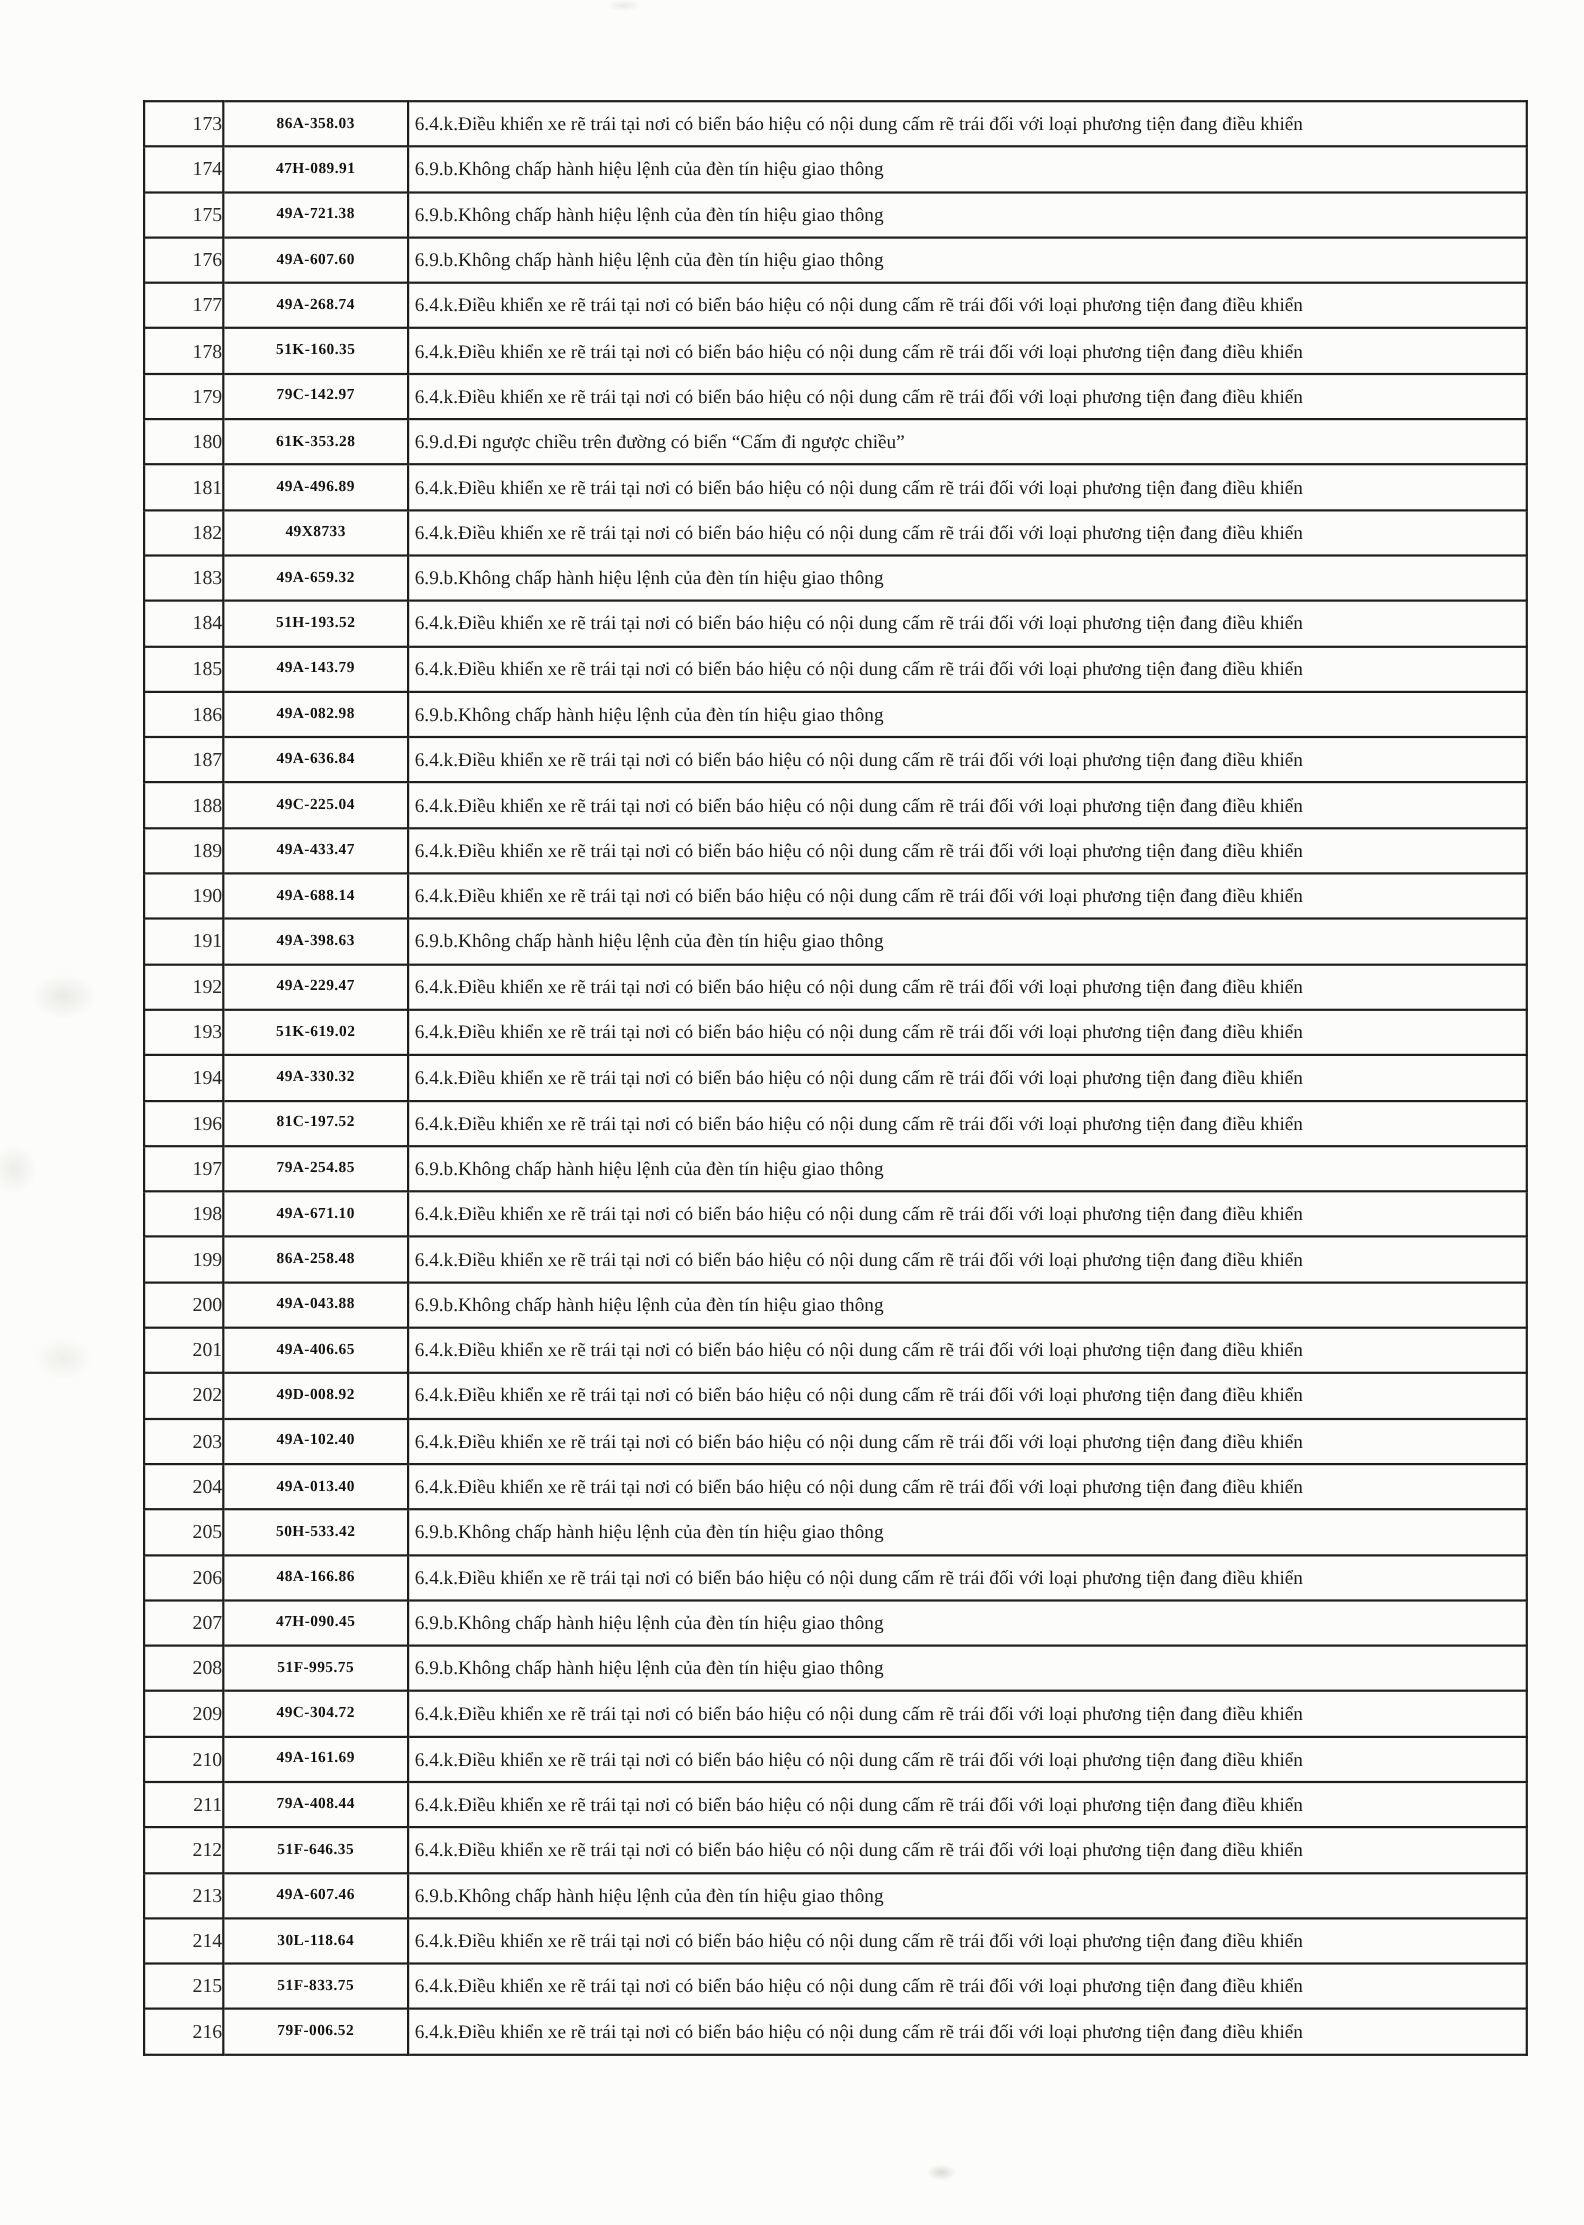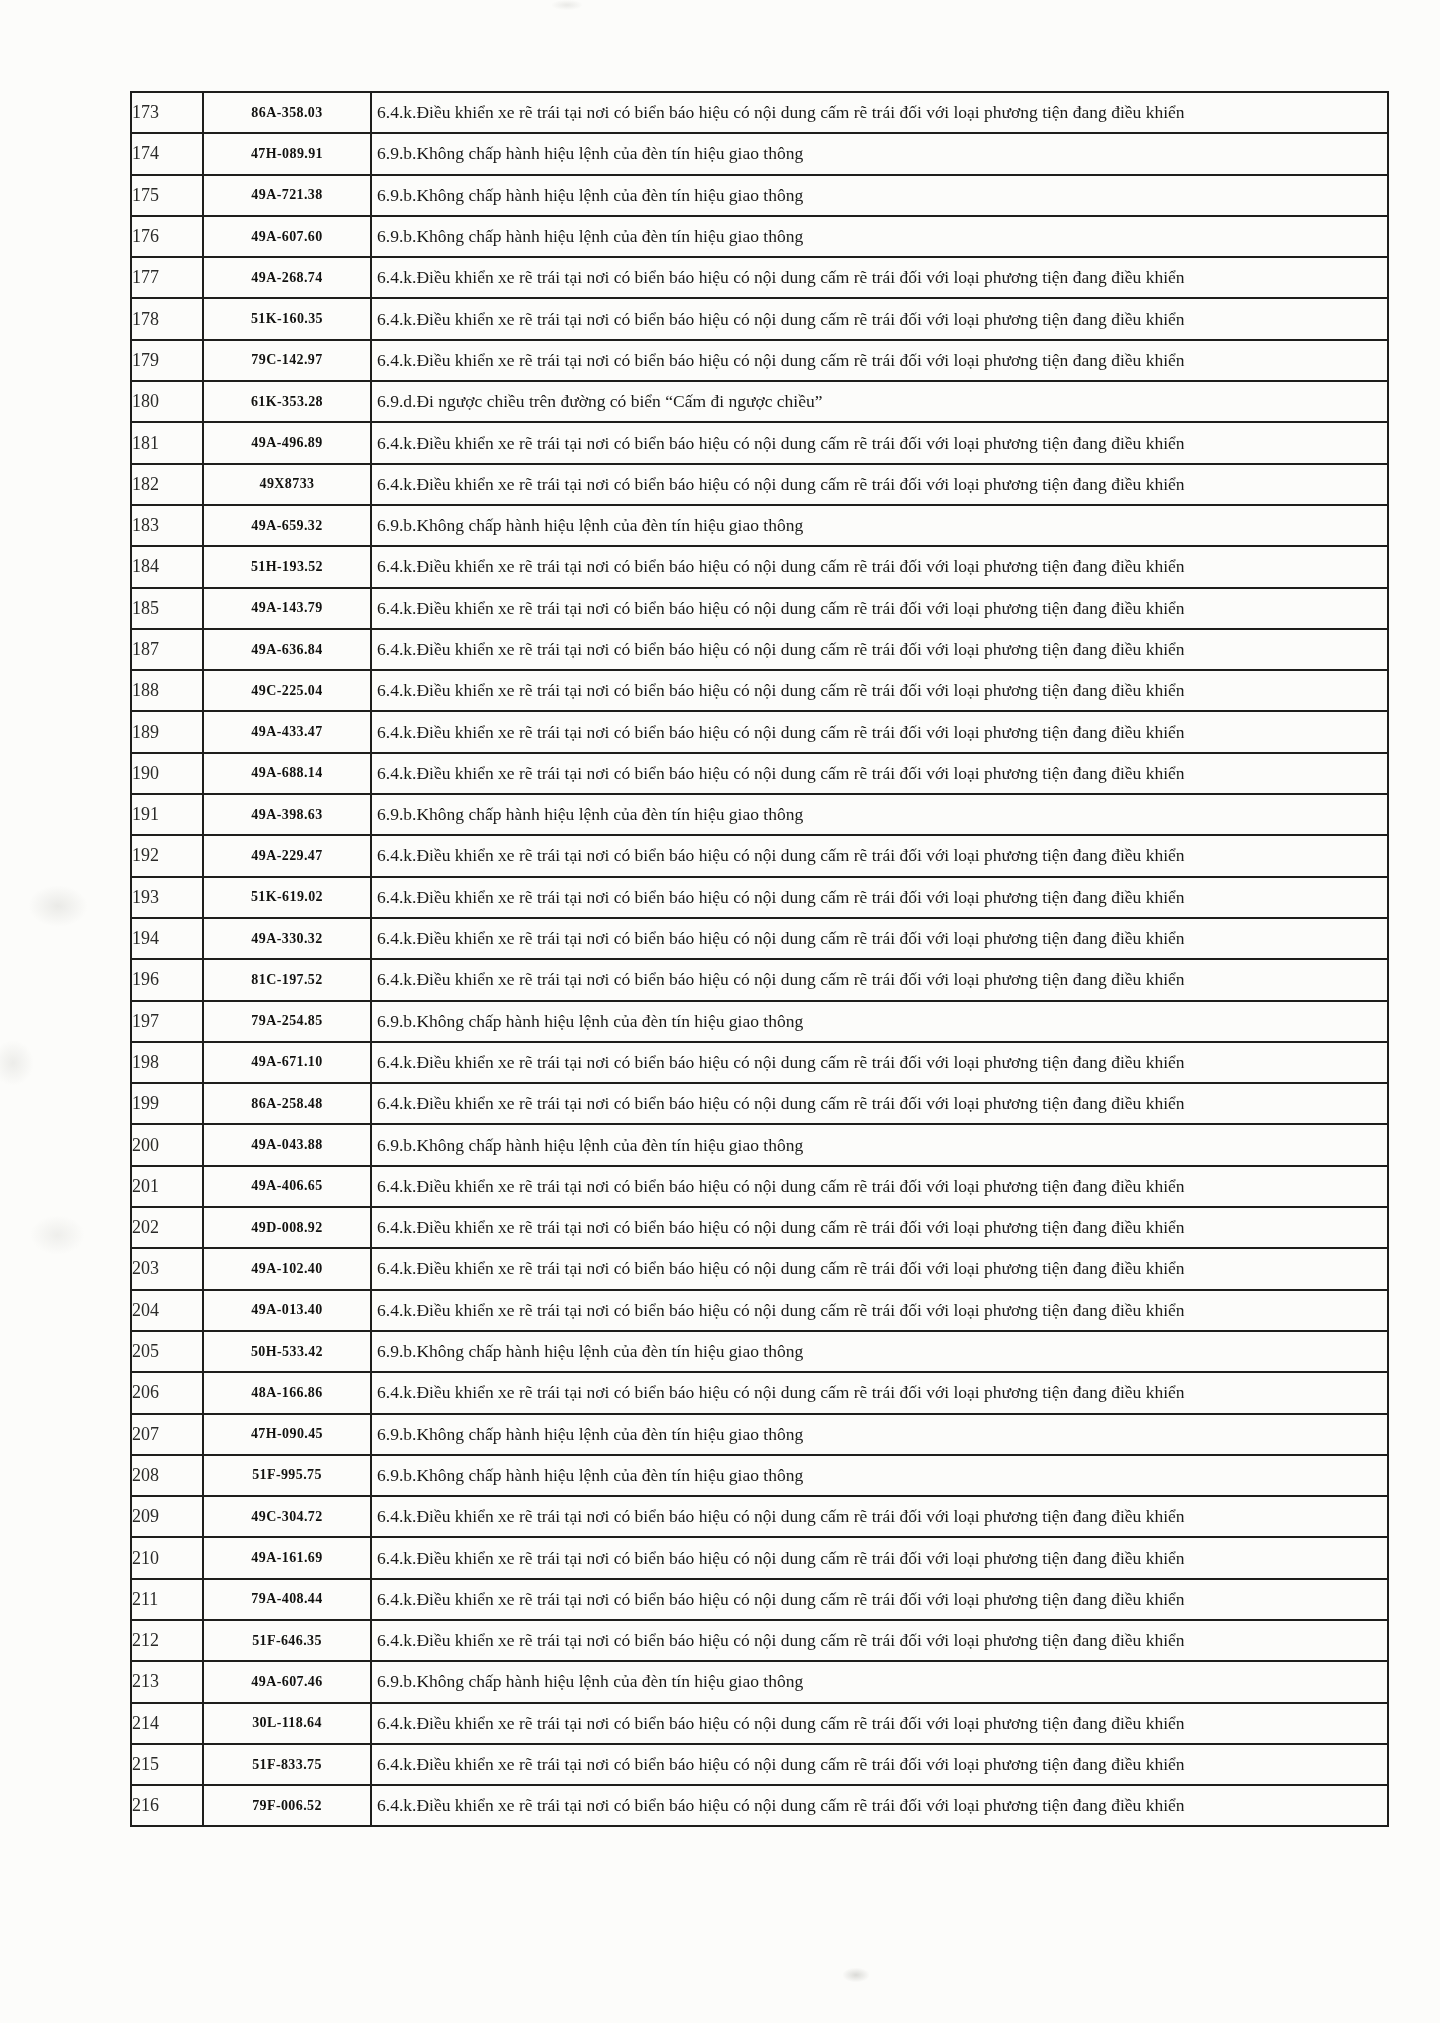--- a/index.html
+++ b/index.html
@@ -35,21 +35,21 @@
   col.c-viol  { width: 1017px; }
   td {
     border: 2px solid #1e1e1c;
     height: 39.3px;
     padding: 0;
     color: #151513;
     vertical-align: middle;
     overflow: hidden;
   }
   td.no {
-    text-align: left;
+    text-align: right;
     font-size: 18px;
     color: #2a2a28;
   }
   td.plate {
     text-align: center;
     font-weight: bold;
     font-size: 14px;
     letter-spacing: 0.4px;
     color: #121210;
   }
@@ -169,20 +169,25 @@
     <td class="plate">51H-193.52</td>
     <td class="viol">6.4.k.Điều khiển xe rẽ trái tại nơi có biển báo hiệu có nội dung cấm rẽ trái đối với loại phương tiện đang điều khiển</td>
   </tr>
 
   <tr>
     <td class="no">185</td>
     <td class="plate">49A-143.79</td>
     <td class="viol">6.4.k.Điều khiển xe rẽ trái tại nơi có biển báo hiệu có nội dung cấm rẽ trái đối với loại phương tiện đang điều khiển</td>
   </tr>
 
+  <tr>
+    <td class="no">186</td>
+    <td class="plate">49A-082.98</td>
+    <td class="viol">6.9.b.Không chấp hành hiệu lệnh của đèn tín hiệu giao thông</td>
+  </tr>
 
   <tr>
     <td class="no">187</td>
     <td class="plate">49A-636.84</td>
     <td class="viol">6.4.k.Điều khiển xe rẽ trái tại nơi có biển báo hiệu có nội dung cấm rẽ trái đối với loại phương tiện đang điều khiển</td>
   </tr>
 
   <tr>
     <td class="no">188</td>
     <td class="plate">49C-225.04</td>

